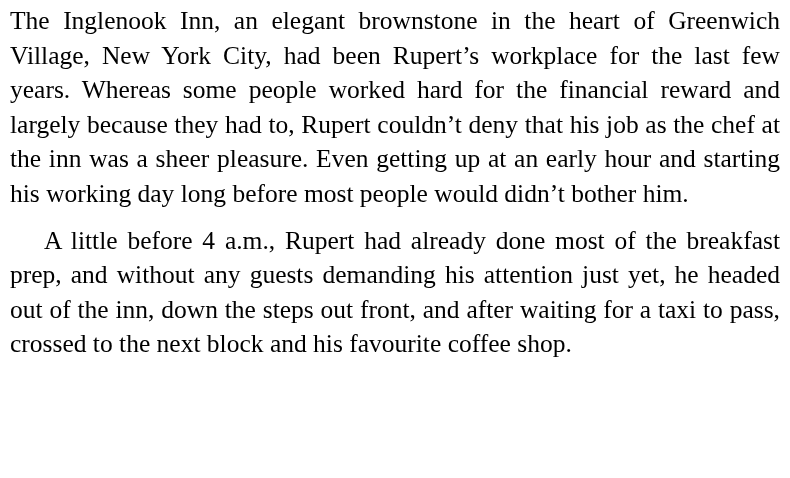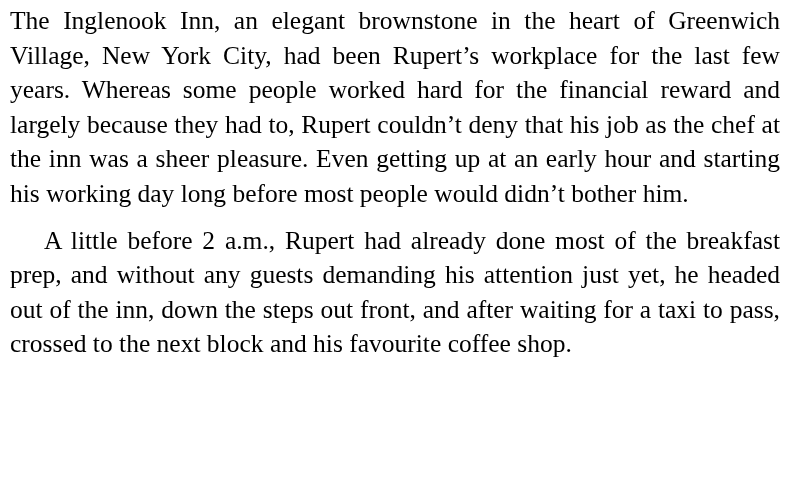--- a/index.html
+++ b/index.html
@@ -34,14 +34,14 @@
   }
   .indent {
     text-indent: 34px;
   }
 </style>
 </head>
 <body>
 
 <div class="page">
   <p class="para">The Inglenook Inn, an elegant brownstone in the heart of Greenwich Village, New York City, had been Rupert’s workplace for the last few years. Whereas some people worked hard for the financial reward and largely because they had to, Rupert couldn’t deny that his job as the chef at the inn was a sheer pleasure. Even getting up at an early hour and starting his working day long before most people would didn’t bother him.</p>
-  <p class="para indent">A little before 2 a.m., Rupert had already done most of the breakfast prep, and without any guests demanding his attention just yet, he headed out of the inn, down the steps out front, and after waiting for a taxi to pass, crossed to the next block and his favourite coffee shop.</p>
+  <p class="para indent">A little before 4 a.m., Rupert had already done most of the breakfast prep, and without any guests demanding his attention just yet, he headed out of the inn, down the steps out front, and after waiting for a taxi to pass, crossed to the next block and his favourite coffee shop.</p>
 </div>
 
 </body></html>

